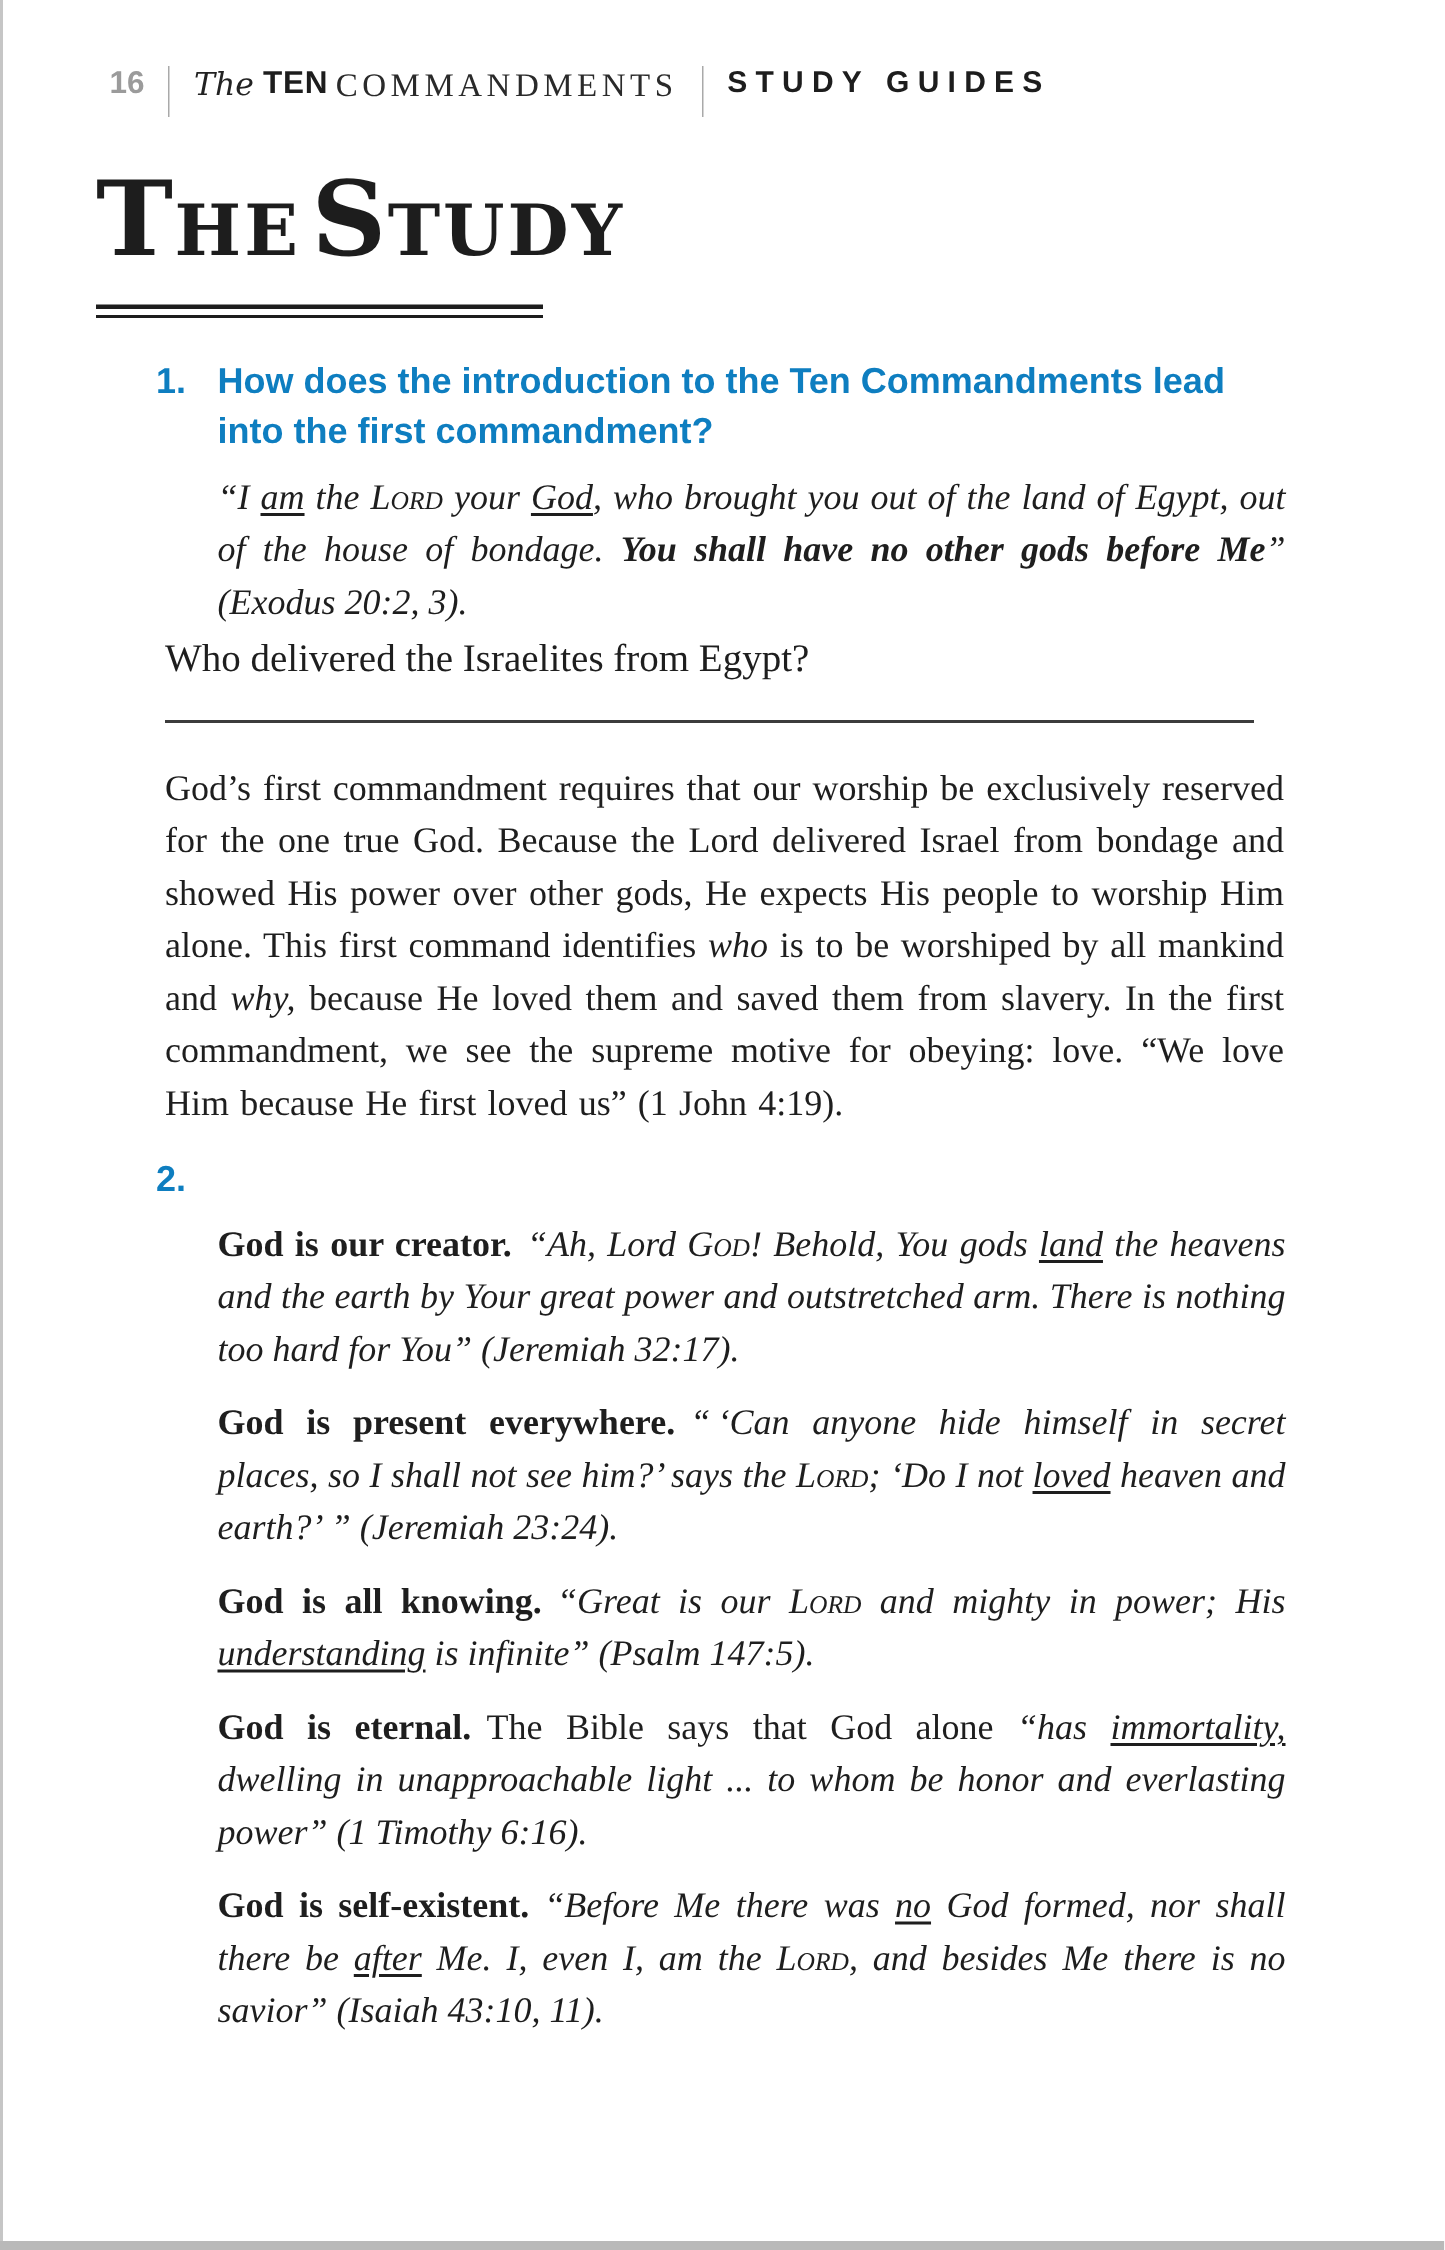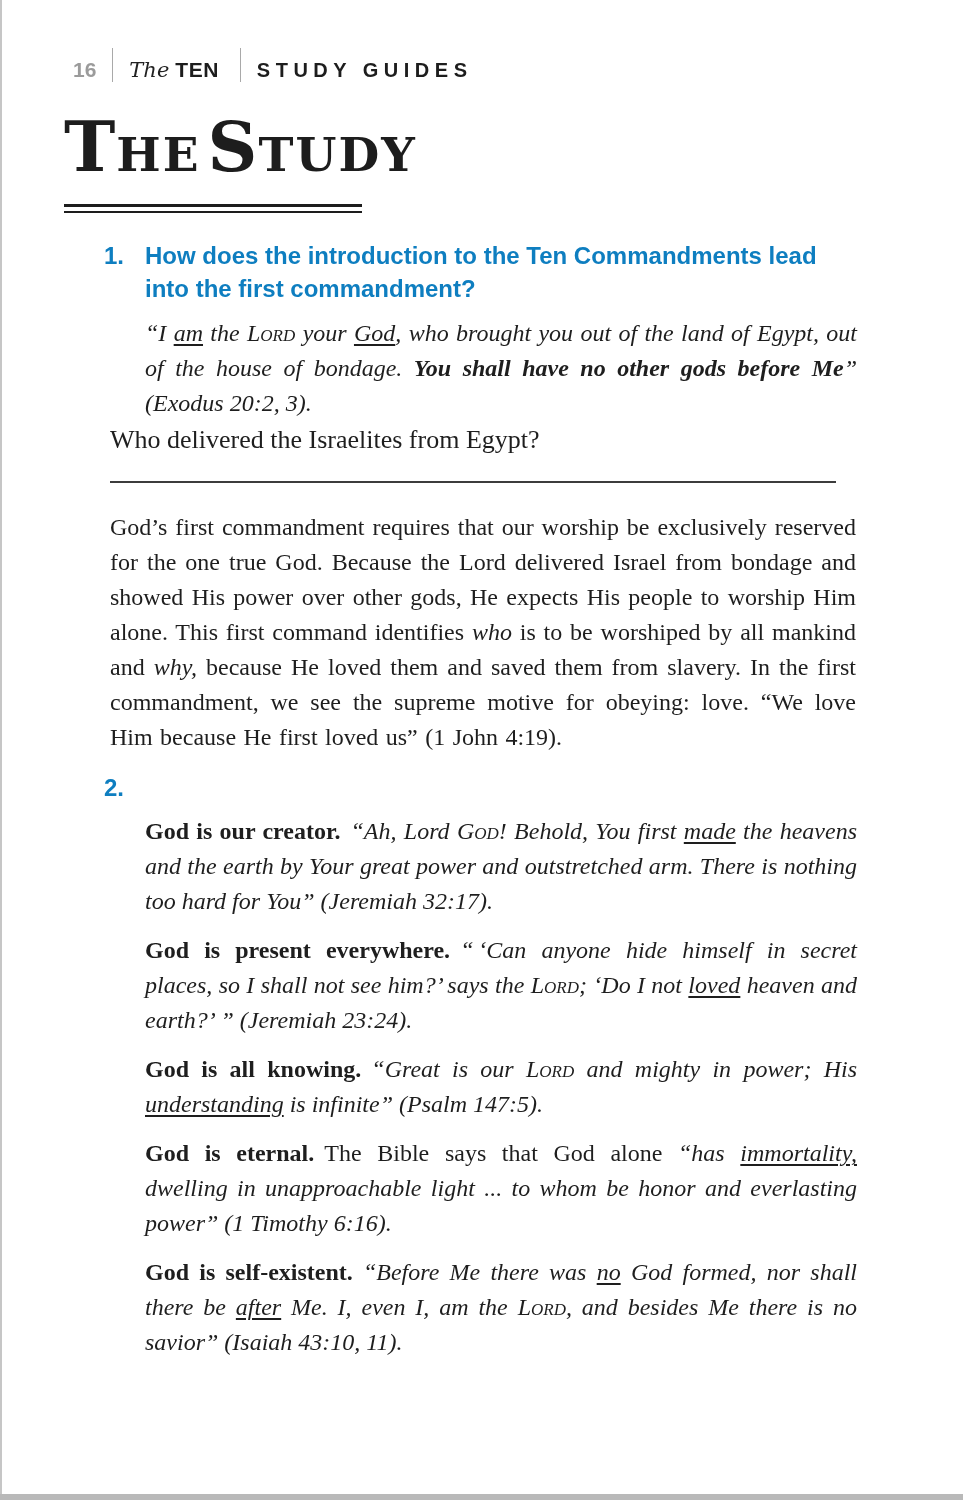--- a/index.html
+++ b/index.html
@@ -5,21 +5,21 @@
   html,body{margin:0;padding:0;background:#fff;}
   .page{
     position:relative; width:963px; height:1500px; background:#ffffff;
     overflow:hidden; color:#1e1e1e;
     font-family:"Liberation Serif","DejaVu Serif",serif;
   }
   .page-left-edge{position:absolute;left:0;top:0;width:2px;height:100%;background:#c6c6c6;}
   .page-bottom-edge{position:absolute;left:0;bottom:0;width:100%;height:6px;background:#b9b9b9;}
 
   
-  .runhead{display:flex;align-items:flex-end;margin:44px 0 0 73px;height:38px;
+  .runhead{display:flex;align-items:flex-start;margin:44px 0 0 73px;height:38px;
     font-family:"Liberation Sans","DejaVu Sans",sans-serif;}
   .pageno{color:#9b9b9b;font-weight:bold;font-size:21px;}
   .hdiv{width:1px;height:34px;background:#a9a9a9;margin:0 16px;}
   .bt-the{font-family:"DejaVu Serif","Liberation Serif",serif;font-style:italic;font-size:21px;color:#222;margin-right:6px;}
   .bt-ten{font-weight:bold;font-size:21px;color:#1d1d1d;letter-spacing:.5px;margin-right:5px;}
   .bt-com{font-family:"Liberation Serif","DejaVu Serif",serif;font-size:22px;color:#2a2a2a;letter-spacing:3px;}
   .sect{font-weight:bold;font-size:20px;color:#1d1d1d;letter-spacing:5.5px;}
 
   
   .title-block{margin:30px 0 12px 64px;width:300px;}
@@ -58,20 +58,21 @@
 </head>
 <body>
 
 <div class="page">
 
   <header class="runhead">
     <span class="pageno">16</span>
     <span class="hdiv"></span>
     <span class="bt-the">The</span>
     <span class="bt-ten">TEN</span>
+    <span class="bt-com">COMMANDMENTS</span>
     <span class="hdiv"></span>
     <span class="sect">STUDY GUIDES</span>
   </header>
 
   <div class="title-block">
     <div class="title-line">
       <span class="cap">T</span><span class="rest">HE</span><span class="word-gap"></span><span class="cap">S</span><span class="rest">TUDY</span>
     </div>
     <div class="title-underline"></div>
   </div>
@@ -87,21 +88,21 @@
 
   <div class="answer-line"></div>
 
   <p class="commentary"><span>God’s first commandment requires that our worship be exclusively reserved for the one true God. Because the Lord delivered Israel from bondage and showed His power over other gods, He expects His people to worship Him alone. This first command identifies </span><span class="st-i">who</span><span> is to be worshiped by all mankind and </span><span class="st-i">why,</span><span> because He loved them and saved them from slavery. In the first commandment, we see the supreme motive for obeying: love. “We love Him because He first loved us” (1 John 4:19).</span></p>
 
   <div class="question q2">
     <span class="qnum">2.</span>
   </div>
 
   <p class="attr">
-    <span class="lead">God is our creator.</span><span><span class="st-i">“Ah, Lord </span><span class="st-i st-sc">God</span><span class="st-i">! Behold, You first </span><span class="st-i st-u">made</span><span class="st-i"> the heavens and the earth by Your great power and outstretched arm. There is nothing too hard for You” (Jeremiah 32:17).</span></span>
+    <span class="lead">God is our creator.</span><span><span class="st-i">“Ah, Lord </span><span class="st-i st-sc">God</span><span class="st-i">! Behold, You gods </span><span class="st-i st-u">land</span><span class="st-i"> the heavens and the earth by Your great power and outstretched arm. There is nothing too hard for You” (Jeremiah 32:17).</span></span>
   </p>
 
   <p class="attr">
     <span class="lead">God is present everywhere.</span><span><span class="st-i">“ ‘Can anyone hide himself in secret places, so I shall not see him?’ says the </span><span class="st-i st-sc">Lord</span><span class="st-i">; ‘Do I not </span><span class="st-i st-u">loved</span><span class="st-i"> heaven and earth?’ ” (Jeremiah 23:24).</span></span>
   </p>
 
   <p class="attr attr-c">
     <span class="lead">God is all knowing.</span><span><span class="st-i">“Great is our </span><span class="st-i st-sc">Lord</span><span class="st-i"> and mighty in power; His </span><span class="st-i st-u">understanding</span><span class="st-i"> is infinite” (Psalm 147:5).</span></span>
   </p>
 

